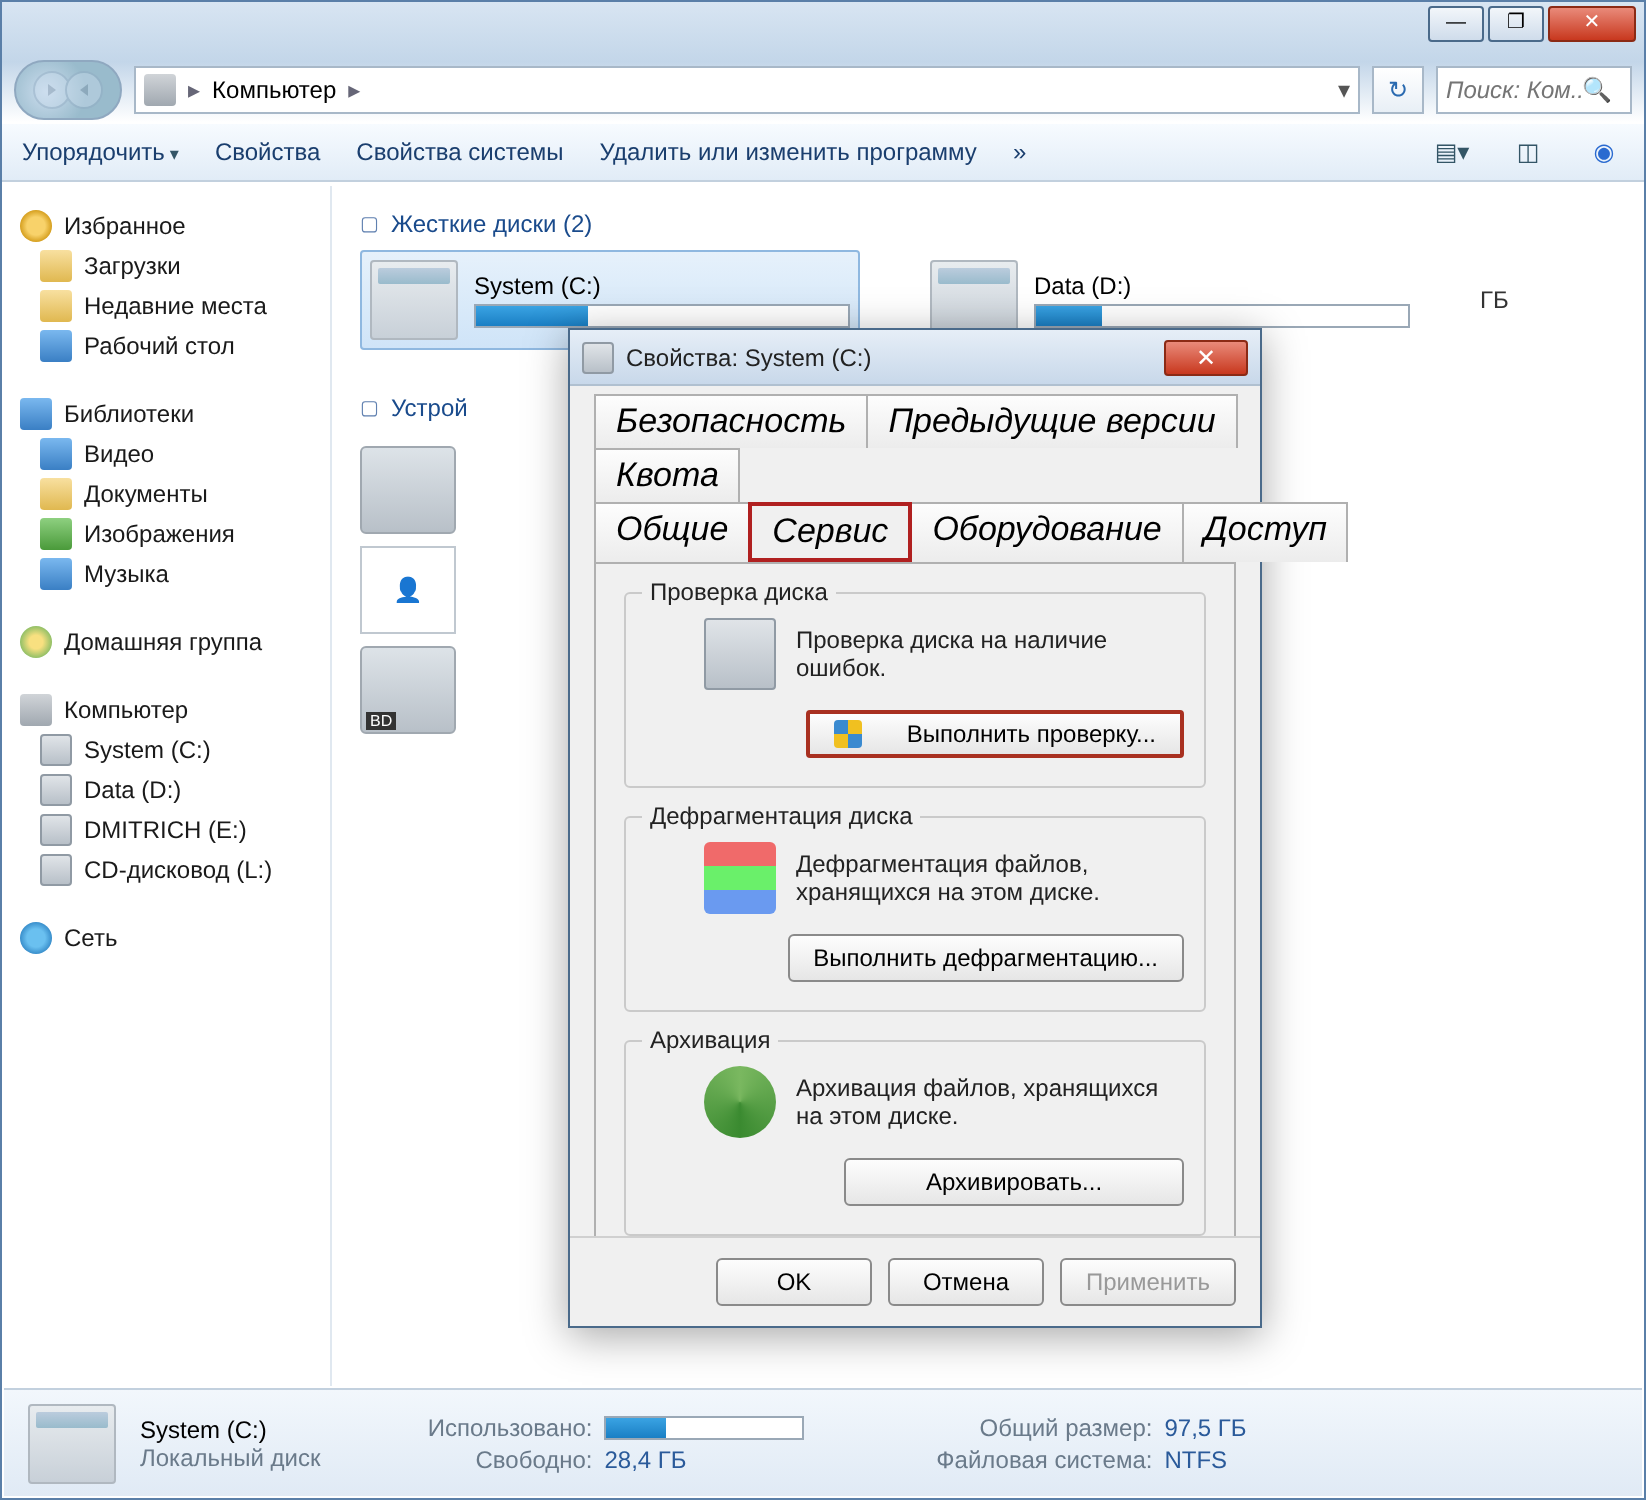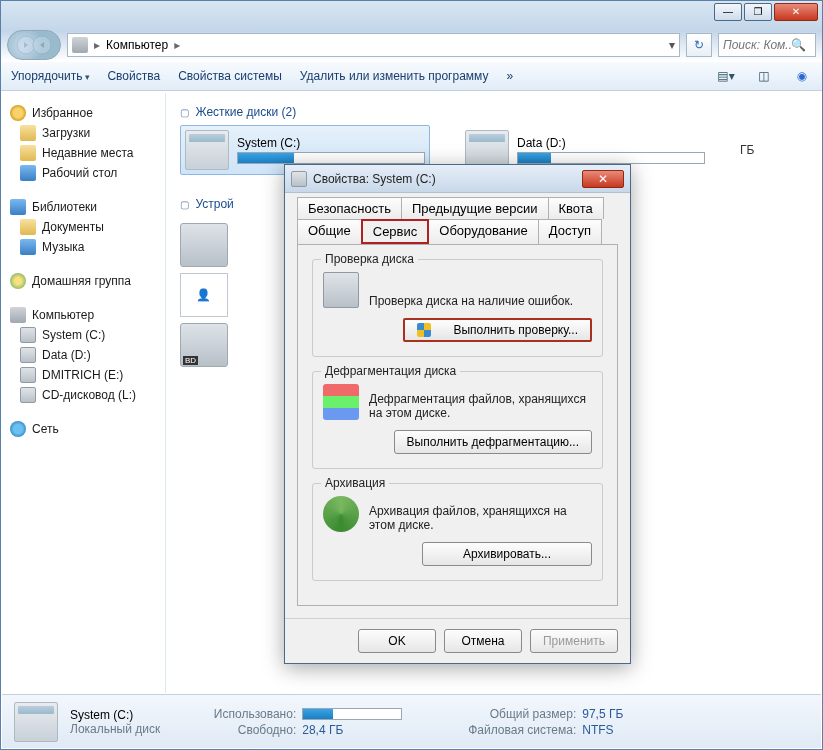--- a/index.html
+++ b/index.html
@@ -71,27 +71,27 @@
 .status-drive { color: #000; font-weight: 400; }
 
 
 .dialog { position: absolute; left: 283px; top: 163px; width: 347px; height: 500px; border: 1px solid #4a6a8a; background: #f0f0f0; box-shadow: 0 4px 20px rgba(0,0,0,.35); }
 .dlg-title { height: 28px; background: linear-gradient(#e6eef7,#c8d8ea); border-bottom: 1px solid #b0c0d0; display: flex; align-items: center; padding: 0 6px; }
 .dlg-title .ico { width:16px; height:16px; margin-right:6px; }
 .dlg-title .txt { flex:1; color:#222; }
 .dlg-close { width: 42px; height: 18px; background: linear-gradient(#e98a7a,#c8381e); border: 1px solid #8b2a15; border-radius: 2px; color: #fff; display: flex; align-items: center; justify-content: center; font-size: 11px; }
 .dlg-body { padding: 4px 12px 10px; }
 .tabstrip { display: flex; flex-wrap: wrap; }
-.tabstrip .tab { border: 1px solid #b0b0b0; border-bottom: none; background: linear-gradient(#fdfdfd,#ececec); padding: 3px 10px; margin-right: -1px; font-size: 13px; }
+.tabstrip .tab { border: 1px solid #b0b0b0; border-bottom: none; background: linear-gradient(#fdfdfd,#ececec); padding: 3px 10px; margin-right: -1px; font-size: 17px; font-style: italic; }
 .tabstrip .row2 { width: 100%; display: flex; }
 .tabstrip .tab.active { background: #f0f0f0; border: 2px solid #b02020; border-bottom: 2px solid #b02020; position: relative; z-index: 2; }
 .tabpanel { border: 1px solid #b0b0b0; padding: 14px 14px 10px; background: #f0f0f0; }
 .fieldset { border: 1px solid #cacaca; border-radius: 3px; padding: 12px 10px 14px; margin-bottom: 14px; position: relative; }
 .fieldset .legend { position: absolute; top: -8px; left: 8px; background: #f0f0f0; padding: 0 4px; color: #222; }
-.fs-row { display: flex; gap: 10px; align-items: flex-end; }
+.fs-row { display: flex; gap: 10px; align-items: center; margin-left: 29px; }
 .fs-icon { width: 36px; height: 36px; flex: none; }
 .fs-text { flex: 1; color: #222; }
 .fs-btn-row { display: flex; justify-content: flex-end; margin-top: 10px; }
 .win7-btn { min-width: 170px; height: 24px; border: 1px solid #8a8a8a; border-radius: 3px; background: linear-gradient(#fdfdfd,#e6e6e6); display: inline-flex; align-items: center; justify-content: center; padding: 0 12px; gap: 22px; }
 .win7-btn.highlight { border: 2px solid #a83020; border-radius: 2px; }
 .dlg-buttons { display: flex; justify-content: flex-end; gap: 8px; padding: 10px 12px; border-top: 1px solid #d0d0d0; position: absolute; bottom: 0; left: 0; right: 0; background: #f0f0f0; }
 .dlg-buttons .win7-btn { min-width: 78px; }
 .dlg-buttons .win7-btn.disabled { color: #999; }
 
 
@@ -182,22 +182,30 @@
             <span>Рабочий стол</span>
           </div>
       </div>
 
       <div class="sb-group">
         <div class="sb-item top">
             <span class="sb-icon ico-blue"></span>
             <span>Библиотеки</span>
           </div>
         <div class="sb-item">
+            <span class="sb-icon ico-blue"></span>
+            <span>Видео</span>
+          </div>
+        <div class="sb-item">
             <span class="sb-icon ico-folder"></span>
             <span>Документы</span>
+          </div>
+        <div class="sb-item">
+            <span class="sb-icon ico-green"></span>
+            <span>Изображения</span>
           </div>
         <div class="sb-item">
             <span class="sb-icon ico-blue"></span>
             <span>Музыка</span>
           </div>
       </div>
 
       <div class="sb-group">
         <div class="sb-item top">
             <span class="sb-icon ico-home"></span>

